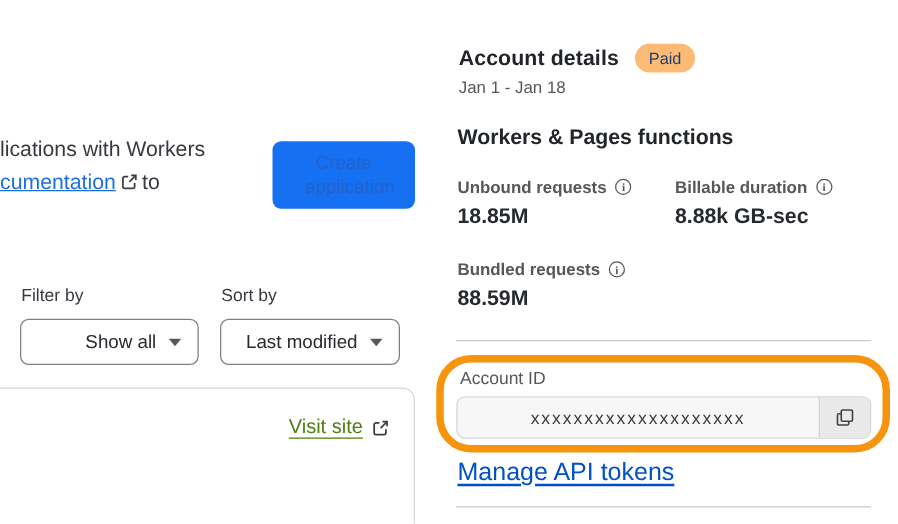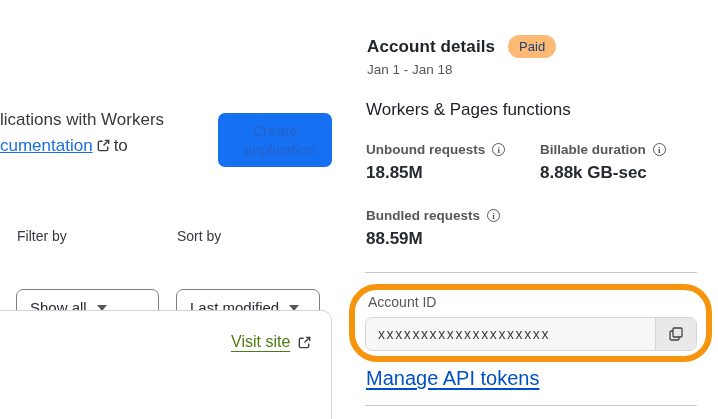--- a/index.html
+++ b/index.html
@@ -8,51 +8,51 @@
 
   
   .intro { position:absolute; left:0; top:107px; width:215px; font-size:17px; line-height:26px; color:#36393E; }
   .intro a { color:#1D6FE0; text-decoration:underline; cursor:pointer; }
   .ext-icon { display:inline-block; vertical-align:-2px; margin:0 3px; }
   .create-btn { position:absolute; left:218px; top:113px; width:114px; height:54px;
     background:#1571F1; color:#2560CB; border:none; border-radius:7px;
     font-size:15px; line-height:19px; font-family:inherit; cursor:pointer; padding:0 26px; }
   .ctl-label { position:absolute; top:228px; font-size:14px; color:#36393E; }
   .select { position:absolute; top:255px; height:37px; background:#fff; border:1px solid #7E7F82;
-    border-radius:7px; display:flex; align-items:center; justify-content:flex-start;
-    padding:0 13px; font-size:15px; color:#26292E; cursor:pointer;margin-top:34px; }
+    border-radius:7px; display:flex; align-items:center; justify-content:flex-end;
+    padding:0 13px; font-size:15px; color:#26292E; cursor:pointer; }
   .caret { width:0; height:0; border-left:5px solid transparent; border-right:5px solid transparent;
     border-top:6px solid #55585D; margin-left:10px; }
   .card { position:absolute; left:-24px; top:310px; width:356px; height:130px;
     background:#fff; border:1px solid #D5D5D5; border-radius:0 10px 0 0; }
   .visit { position:absolute; left:254px; top:22px; display:flex; align-items:center;
     font-size:16px; color:#4d7c0f; cursor:pointer; }
   .visit .txt { text-decoration:underline; text-underline-offset:4px; }
   .visit svg { margin-left:7px; }
 
   
   .panel { position:absolute; left:365px; top:0; width:353px; height:419px; }
   .title-row { position:absolute; left:2px; top:35px; display:flex; align-items:center; }
   .h1 { font-size:17px; font-weight:bold; color:#212428; letter-spacing:.1px; }
   .badge { margin-left:13px; background:#fdba74; color:#1D3F77; font-size:13px;
     padding:4px 11px; border-radius:13px; }
   .date { position:absolute; left:2px; top:62px; font-size:13.5px; color:#56575A; }
-  .h2 { position:absolute; left:1px; top:100px; font-size:17px; font-weight:normal; color:#212428; }
+  .h2 { position:absolute; left:1px; top:100px; font-size:17px; font-weight:bold; color:#212428; }
   .metric { position:absolute;font-weight:bold; }
   .metric .lbl { font-size:13.5px; color:#56575A; display:flex; align-items:center; }
   .metric .val { margin-top:6px; font-size:17px; color:#26292E; }
   .info { display:inline-flex; align-items:center; justify-content:center; width:13px; height:13px;
     border:1px solid #56575A; border-radius:50%; font-size:9px; color:#56575A; margin-left:7px;
     font-family:"Liberation Serif","DejaVu Serif",serif; cursor:pointer; }
   .divider { position:absolute; left:0; width:332px; height:1px; background:#C9C9C9; }
   .acct-lbl { position:absolute; left:3px; top:294px; font-size:14px; color:#56575A; }
   .input-group { position:absolute; left:0; top:317px; width:332px; height:34px; display:flex;
     border:1px solid #D6D6D6; border-radius:7px; background:#F7F7F8; overflow:hidden; }
   .input-group input { flex:1; border:none; background:transparent; outline:none;
-    font-family:inherit; font-size:14px; letter-spacing:1.6px; color:#3C3F44; padding:0 12px; }
+    font-family:inherit; font-size:14px; letter-spacing:1.6px; color:#3C3F44; padding:0 12px;text-align:center; }
   .copy-btn { width:41px; background:#E9E9EA; border:none; border-left:1px solid #D4D4D4;
     display:flex; align-items:center; justify-content:center; cursor:pointer; }
   .manage { position:absolute; left:1px; top:367px; font-size:20px; color:#0051C3;
     text-decoration:underline; text-underline-offset:3px; cursor:pointer; }
 
   
   .highlight { position:absolute; left:349px; top:284px; width:363px; height:78px;
     border:6px solid #F7940E; border-radius:28px; pointer-events:none; }
 </style>
 </head>

